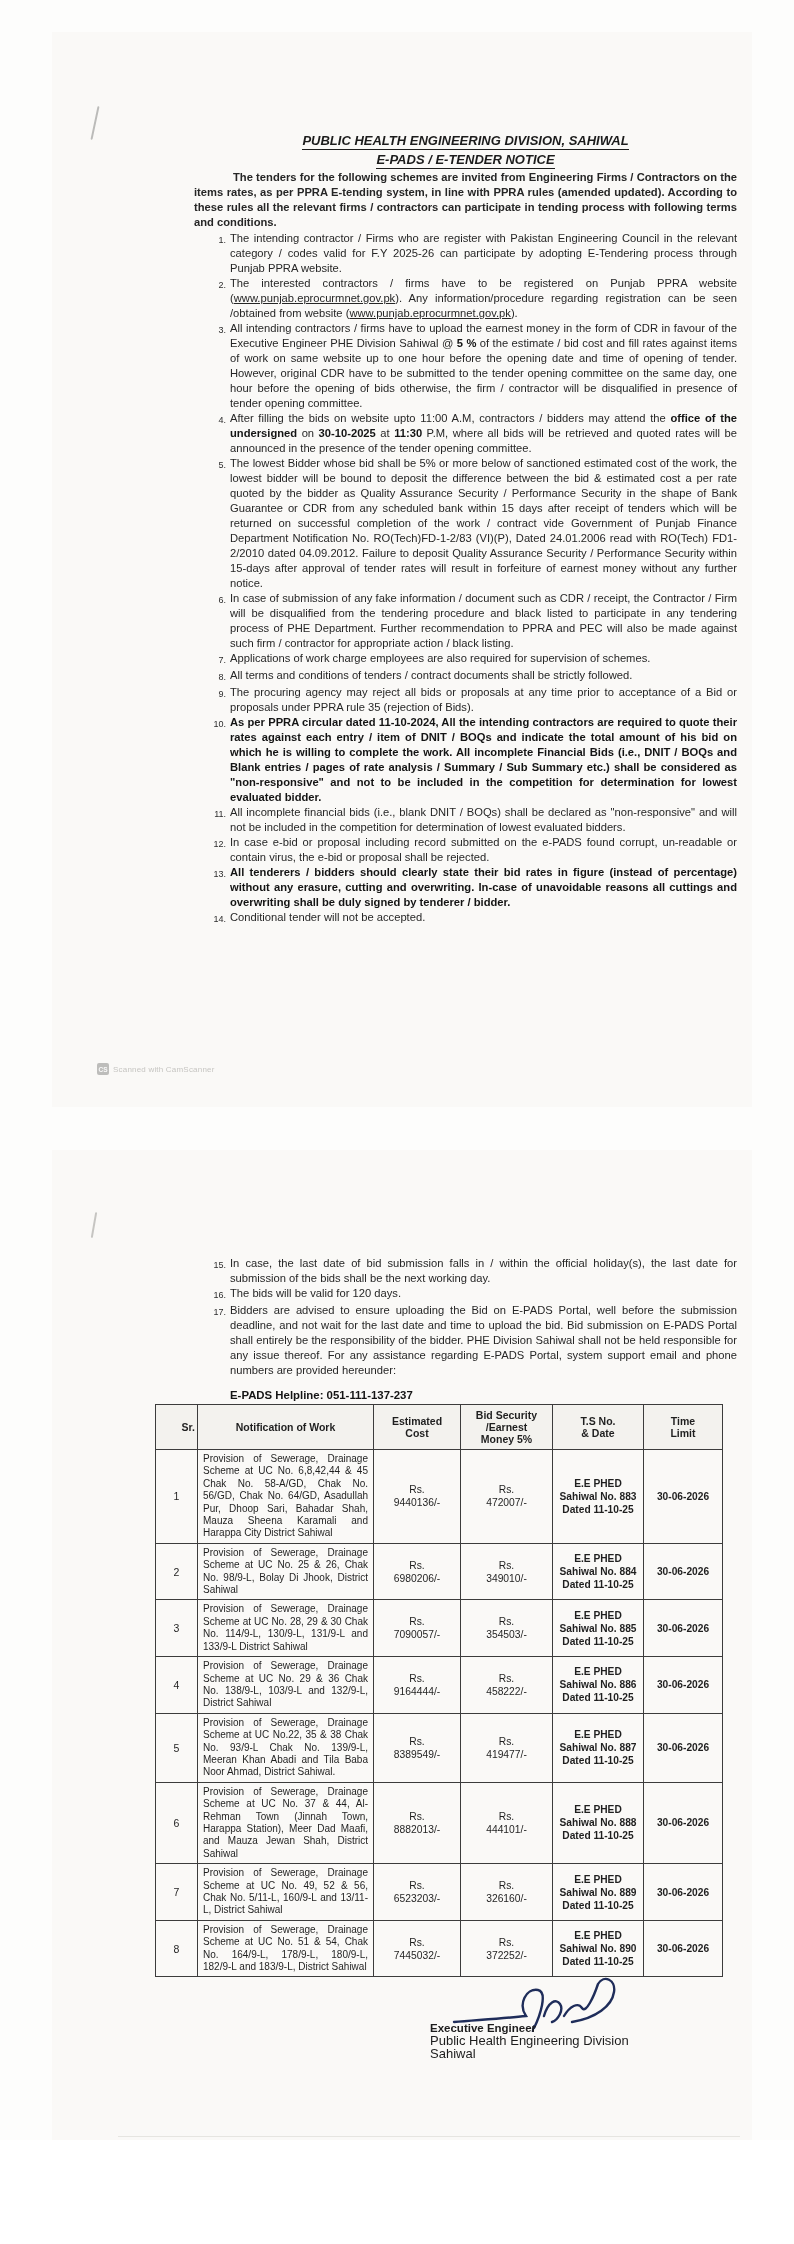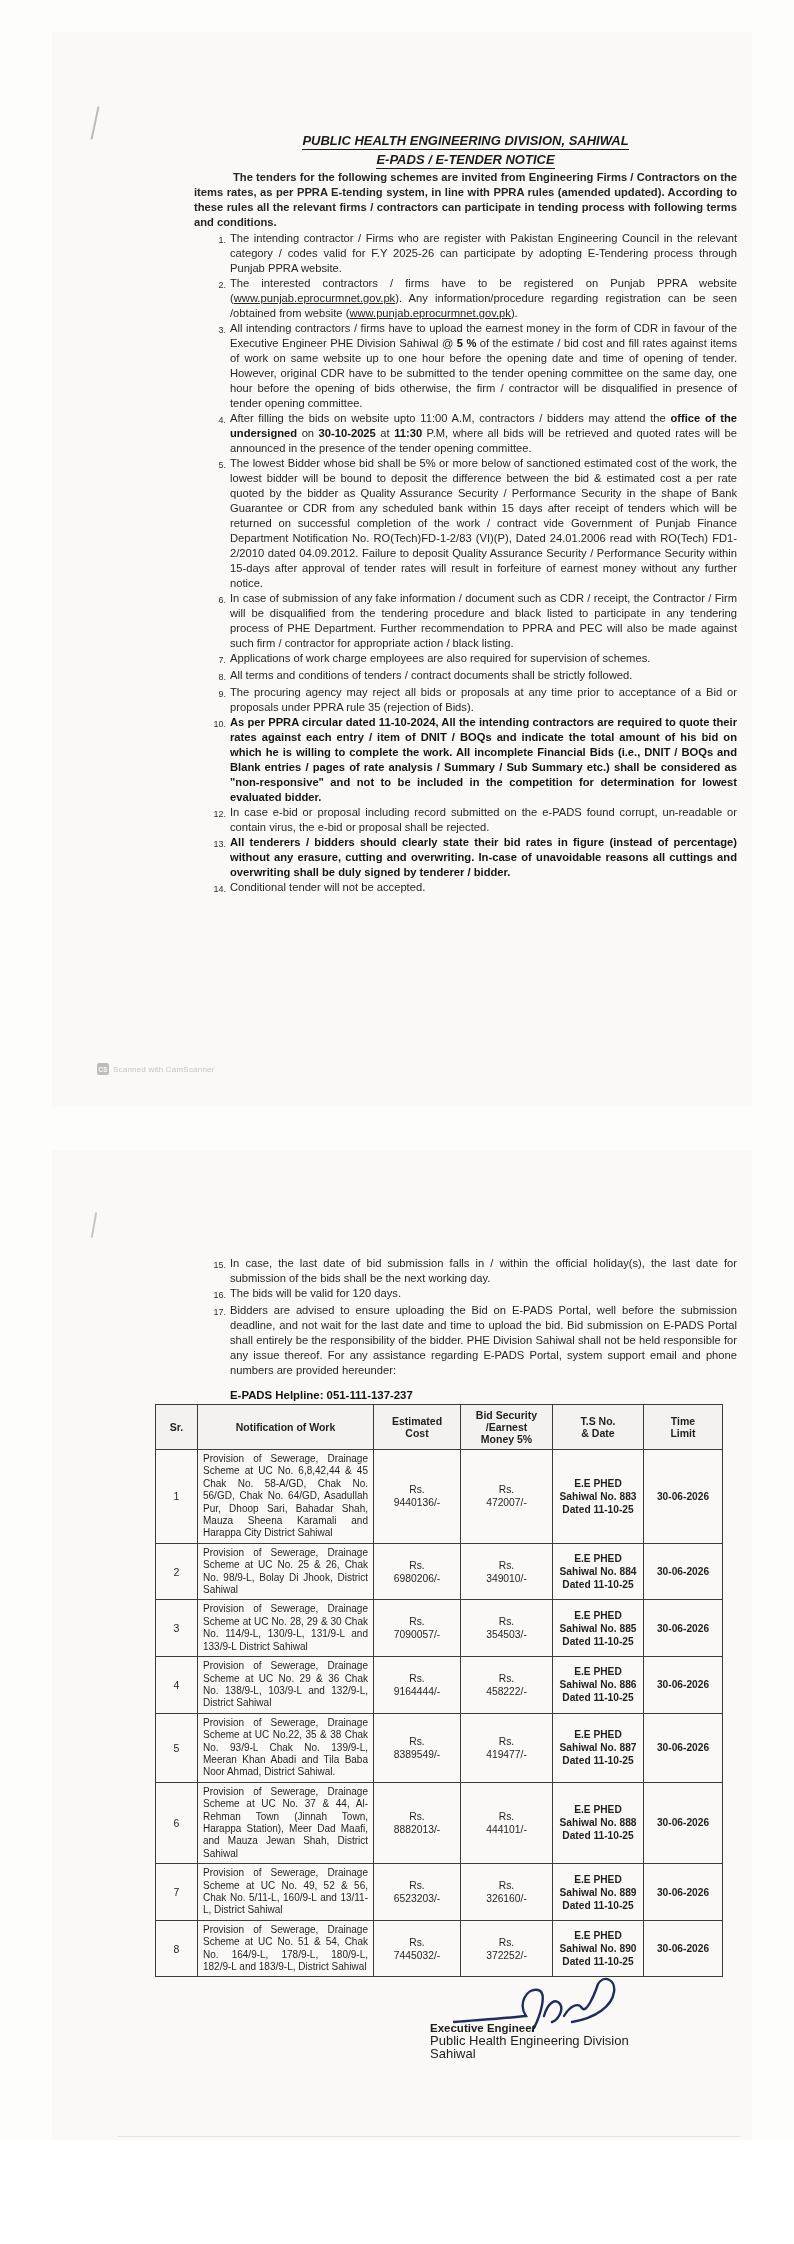--- a/index.html
+++ b/index.html
@@ -122,20 +122,24 @@
         <span class="tnum">8.</span>
         <span class="tbody"><span>All terms and conditions of tenders / contract documents shall be strictly followed.</span></span>
       </div>
       <div class="term">
         <span class="tnum">9.</span>
         <span class="tbody"><span>The procuring agency may reject all bids or proposals at any time prior to acceptance of a Bid or proposals under PPRA rule 35 (rejection of Bids).</span></span>
       </div>
       <div class="term">
         <span class="tnum">10.</span>
         <span class="tbody"><span class="b">As per PPRA circular dated 11-10-2024, All the intending contractors are required to quote their rates against each entry / item of DNIT / BOQs and indicate the total amount of his bid on which he is willing to complete the work. All incomplete Financial Bids (i.e., DNIT / BOQs and Blank entries / pages of rate analysis / Summary / Sub Summary etc.) shall be considered as "non-responsive" and not to be included in the competition for determination for lowest evaluated bidder.</span></span>
+      </div>
+      <div class="term">
+        <span class="tnum">11.</span>
+        <span class="tbody"><span>All incomplete financial bids (i.e., blank DNIT / BOQs) shall be declared as "non-responsive" and will not be included in the competition for determination of lowest evaluated bidders.</span></span>
       </div>
       <div class="term">
         <span class="tnum">12.</span>
         <span class="tbody"><span>In case e-bid or proposal including record submitted on the e-PADS found corrupt, un-readable or contain virus, the e-bid or proposal shall be rejected.</span></span>
       </div>
       <div class="term">
         <span class="tnum">13.</span>
         <span class="tbody"><span class="b">All tenderers / bidders should clearly state their bid rates in figure (instead of percentage) without any erasure, cutting and overwriting. In-case of unavoidable reasons all cuttings and overwriting shall be duly signed by tenderer / bidder.</span></span>
       </div>
       <div class="term">
@@ -158,21 +162,21 @@
           <span class="tnum">17.</span>
           <span class="tbody"><span>Bidders are advised to ensure uploading the Bid on E-PADS Portal, well before the submission deadline, and not wait for the last date and time to upload the bid. Bid submission on E-PADS Portal shall entirely be the responsibility of the bidder. PHE Division Sahiwal shall not be held responsible for any issue thereof. For any assistance regarding E-PADS Portal, system support email and phone numbers are provided hereunder:</span></span>
         </div>
       </div>
     <div class="helpline">E-PADS Helpline: 051-111-137-237</div>
   </div>
 
   <table class="works">
     <thead>
       <tr id="theadrow">
-          <th style="width: 37px;">Sr.</th>
+          <th style="width: 37px; text-align: right;">Sr.</th>
           <th style="width: 171px;">Notification of Work</th>
           <th style="width: 82px;">Estimated
 Cost</th>
           <th style="width: 87px;">Bid Security
 /Earnest
 Money 5%</th>
           <th style="width: 86px;">T.S No.
 &amp; Date</th>
           <th style="width: 74px;">Time
 Limit</th>

